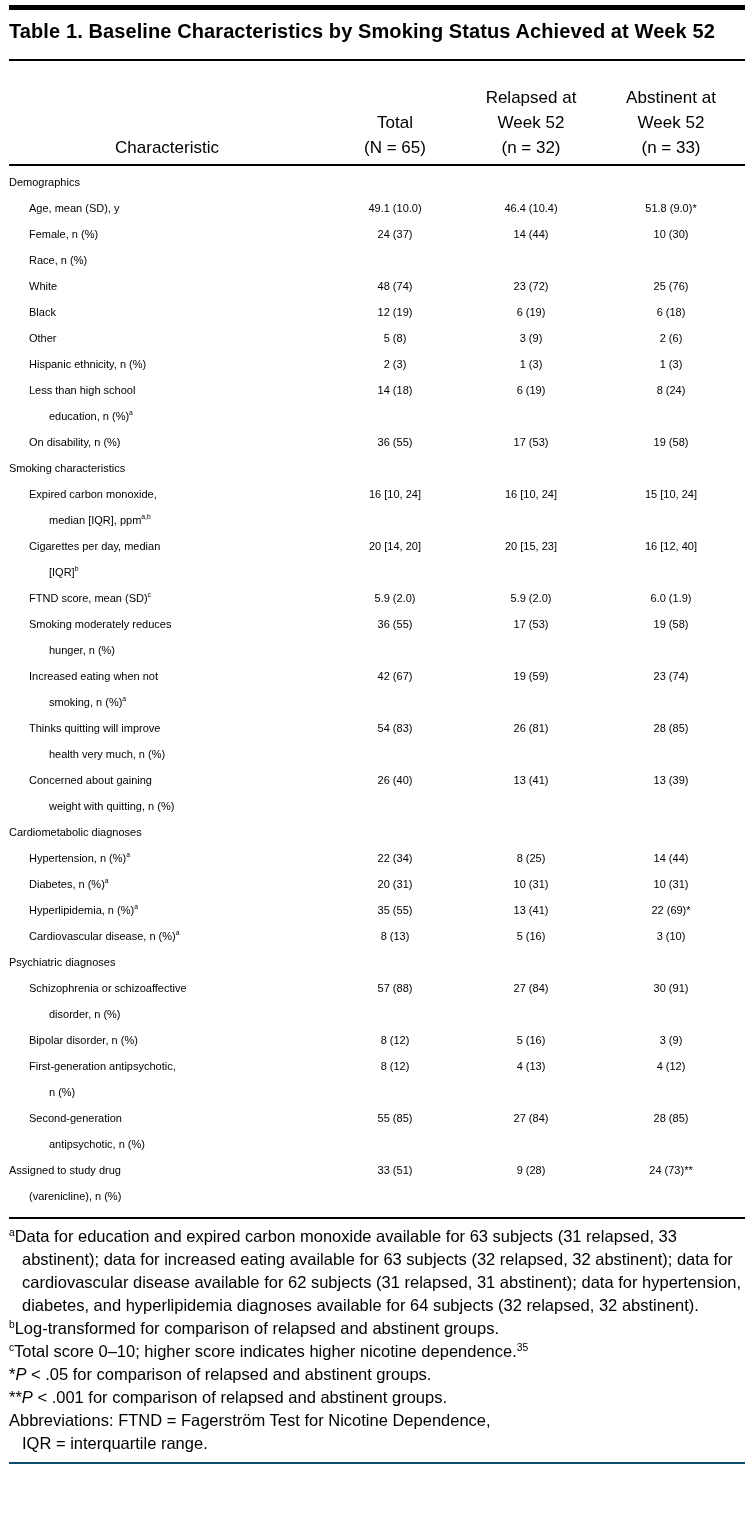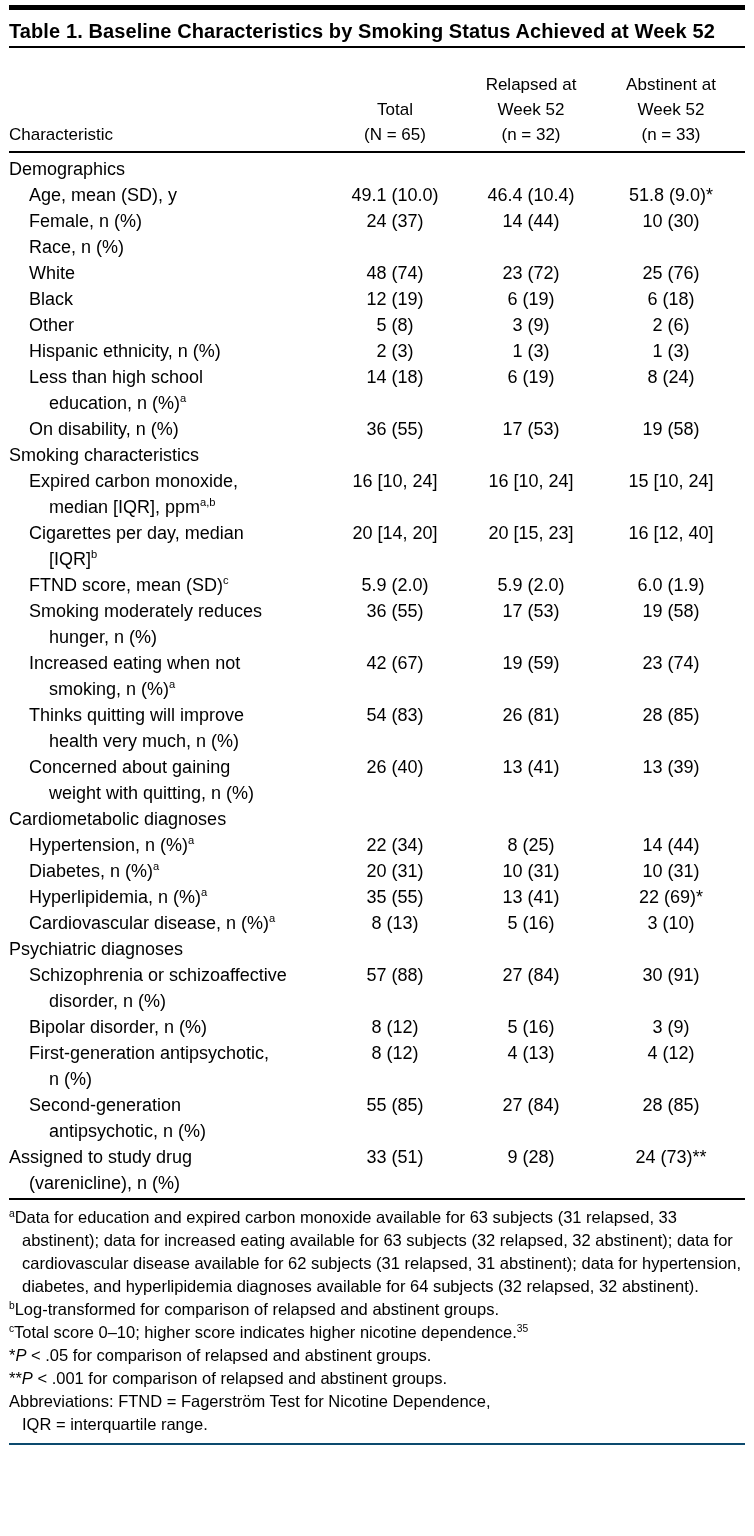--- a/index.html
+++ b/index.html
@@ -12,44 +12,44 @@
     -webkit-font-smoothing: antialiased;
   }
   .page { padding: 5px 9px 10px 9px; }
 
   .table-card { border-top: 5px solid #000; }
 
   .title {
     font-size: 20px;
     font-weight: 700;
     line-height: 26px;
-    padding: 8px 0 2px 0;
+    padding: 8px 0 15px 0;
     border-bottom: 2px solid #000;
     letter-spacing: 0.1px;
   }
 
   .grid {
     display: grid;
     grid-template-columns: 1fr 140px 132px 148px;
   }
 
   .head {
     align-items: end;
     font-size: 17px;
     line-height: 25px;
     padding: 8px 0 4px 0;
     border-bottom: 2px solid #000;
   }
-  .head .label-cell { text-align: left; }
+  .head .label-cell { text-align: center; }
   .head .head-col { text-align: center; margin-top: 16px; }
 
   .body {
-    font-size: 18px;
+    font-size: 11px;
     line-height: 26px;
-    padding: 3px 0 2px 0;
+    padding: 3px 0 8px 0;
     border-bottom: 2px solid #000;
   }
   .row { align-items: start; }
   .label.ind0 { padding-left: 20px; text-indent: -20px; }
   .label.ind1 { padding-left: 40px; text-indent: -20px; }
   .val { text-align: center; }
 
   sup { font-size: 0.62em; vertical-align: super; line-height: 0; }
 
   .footnotes {

